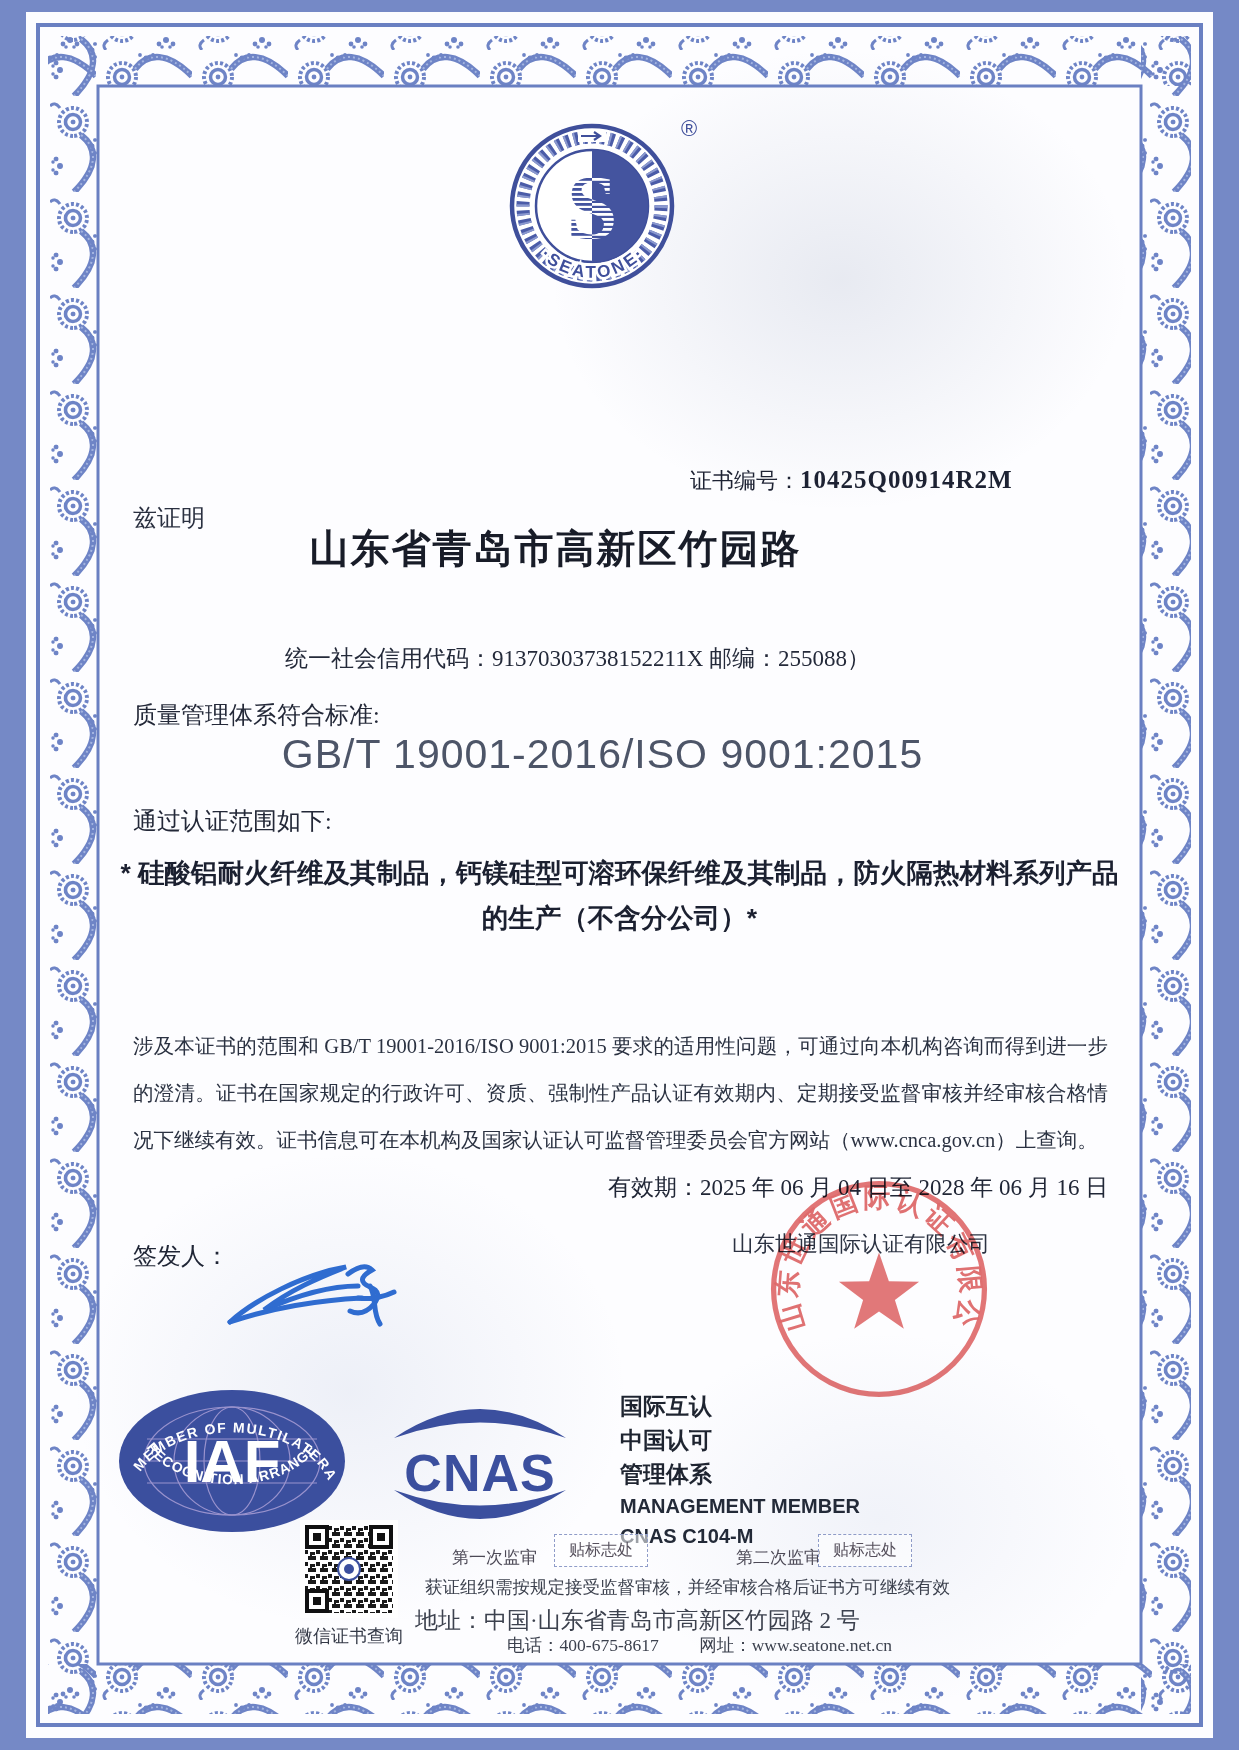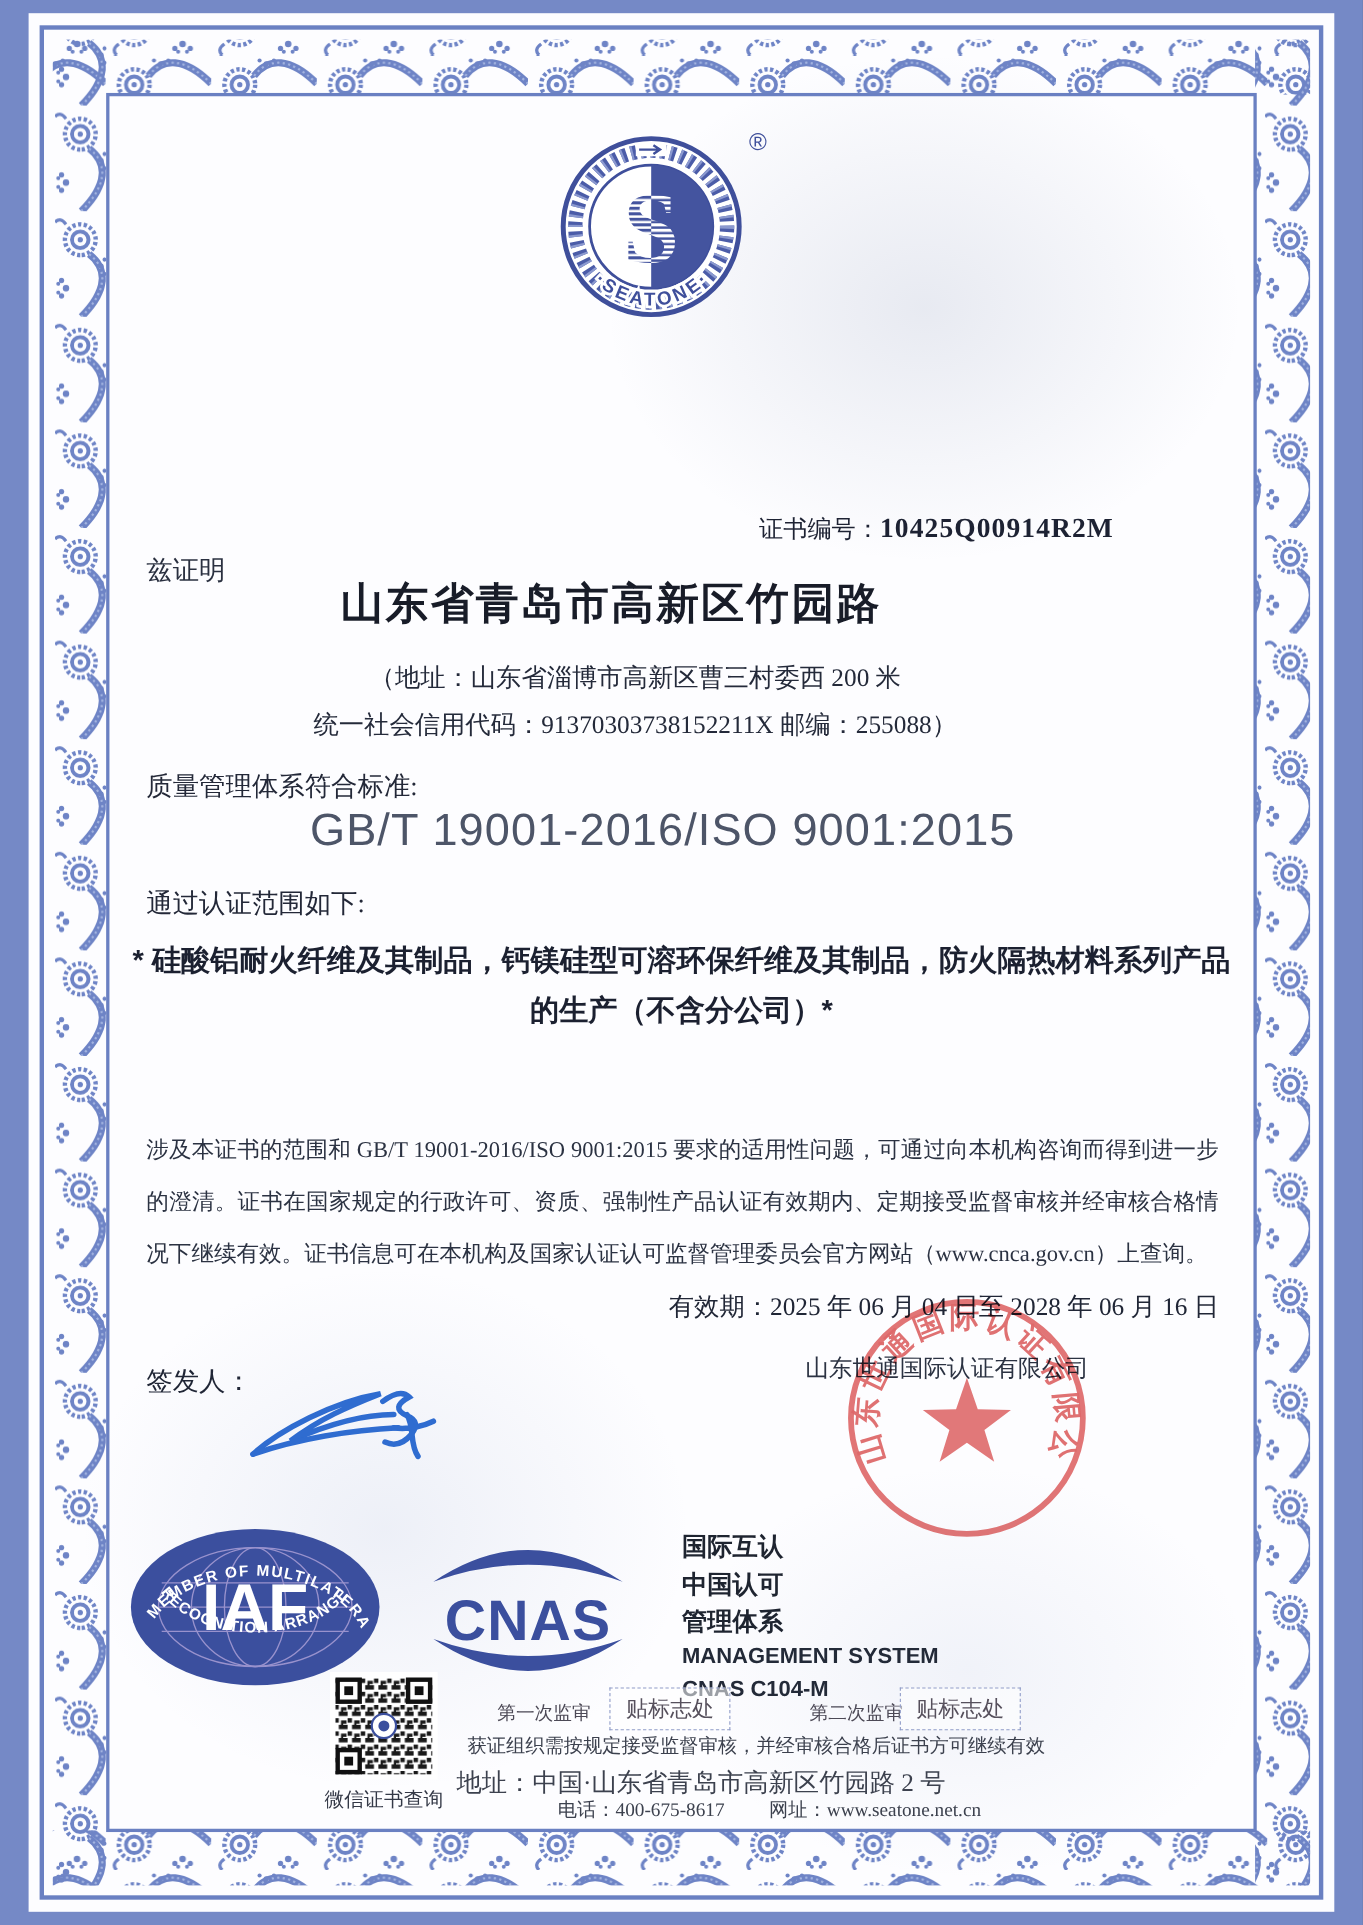--- a/index.html
+++ b/index.html
@@ -45,21 +45,21 @@
   .stamp-svg{left:764px;top:1174px;width:230px;height:230px;mix-blend-mode:multiply;opacity:.9;}
   .iaf-svg{left:112px;top:1384px;width:240px;height:154px;}
   .cnas-svg{left:386px;top:1394px;width:188px;height:138px;}
   .cnas-text{left:620px;top:1389px;width:330px;}
   .cnas-cn{font-size:23px;font-weight:bold;color:#1e2430;font-family:"Liberation Sans",sans-serif;line-height:34px;}
   .cnas-en{font-size:20px;font-weight:bold;color:#232a38;font-family:"Liberation Sans",sans-serif;line-height:30px;}
   .qr-svg{left:300px;top:1520px;width:98px;height:98px;}
   .qr-caption{left:283px;top:1624px;width:132px;text-align:center;font-size:18px;color:#343947;}
   .audit-label{font-size:17px;color:#4c4956;}
   .a1{left:452px;top:1546px;} .a2{left:736px;top:1546px;}
-  .sticker-box{font-size:20px;color:#56505c;border:1.6px dashed #8f9cc8;padding:5px 14px;background:rgba(255,255,255,.55);}
+  .sticker-box{font-size:16px;color:#56505c;border:1.6px dashed #8f9cc8;padding:5px 14px;background:rgba(255,255,255,.55);}
   .b1{left:554px;top:1534px;} .b2{left:818px;top:1534px;}
   .note{left:415px;top:1575px;width:545px;text-align:center;font-size:17.5px;color:#3c414e;white-space:nowrap;}
   .org-addr{left:415px;top:1605px;width:545px;text-align:left;font-size:23px;color:#3c414e;font-family:Liberation Serif, serif;}
   .contact{left:427px;top:1633px;width:545px;text-align:center;font-size:17.5px;color:#3c414e;white-space:nowrap;}
   .contact span{margin:0 18px;}
 </style>
 </head>
 <body>
 
 <div class="page">
@@ -152,21 +152,20 @@
     </text>
     <text x="197" y="28" font-family="Liberation Sans, sans-serif" font-size="22" fill="#3f4f9b" text-anchor="middle">®</text>
   </svg>
 
   <div class="abs cert-no">
     <span>证书编号：</span><b>10425Q00914R2M</b>
   </div>
 
   <div class="abs certify">兹证明</div>
   <div class="abs company">山东省青岛市高新区竹园路</div>
-  <div class="abs addr1">（地址：山东省淄博市高新区曹三村委西 200 米</div>
   <div class="abs addr2">统一社会信用代码：91370303738152211X 邮编：255088）</div>
   <div class="abs std-label">质量管理体系符合标准:</div>
   <div class="abs standard">GB/T 19001-2016/ISO 9001:2015</div>
   <div class="abs scope-label">通过认证范围如下:</div>
   <div class="abs scope">* 硅酸铝耐火纤维及其制品，钙镁硅型可溶环保纤维及其制品，防火隔热材料系列产品的生产（不含分公司）*</div>
   <div class="abs disclaimer">涉及本证书的范围和 GB/T 19001-2016/ISO 9001:2015 要求的适用性问题，可通过向本机构咨询而得到进一步的澄清。证书在国家规定的行政许可、资质、强制性产品认证有效期内、定期接受监督审核并经审核合格情况下继续有效。证书信息可在本机构及国家认证认可监督管理委员会官方网站（www.cnca.gov.cn）上查询。</div>
 
   <div class="abs valid">
     <span>有效期：</span><span>2025 年 06 月 04 日至 2028 年 06 月 16 日</span>
   </div>
@@ -215,21 +214,21 @@
   <svg class="abs cnas-svg" viewBox="0 0 188 138">
     <path d="M8,44 Q94,-14 180,44 Q94,13 8,44 Z" fill="#3b4f9e"></path>
     <text x="94" y="97" font-family="Liberation Sans, sans-serif" font-weight="bold" font-size="52" text-anchor="middle" fill="#3b4f9e" letter-spacing="1">CNAS</text>
     <path d="M8,96 Q94,154 180,96 Q94,127 8,96 Z" fill="#3b4f9e"></path>
   </svg>
 
   <div class="abs cnas-text">
     <div class="cnas-cn">国际互认</div>
     <div class="cnas-cn">中国认可</div>
     <div class="cnas-cn">管理体系</div>
-    <div class="cnas-en">MANAGEMENT SYSTEM</div>
+    <div class="cnas-en">MANAGEMENT MEMBER</div>
     <div class="cnas-en">CNAS C104-M</div>
   </div>
 
   <svg class="abs qr-svg" viewBox="0 0 98 98">
     <defs>
       <pattern id="qrp" width="12" height="12" patternUnits="userSpaceOnUse">
         <g fill="#1a1a1a">
           <rect x="0" y="0" width="4" height="4"></rect>
             <rect x="8" y="0" width="4" height="4"></rect>
           <rect x="4" y="6" width="4" height="4"></rect>

